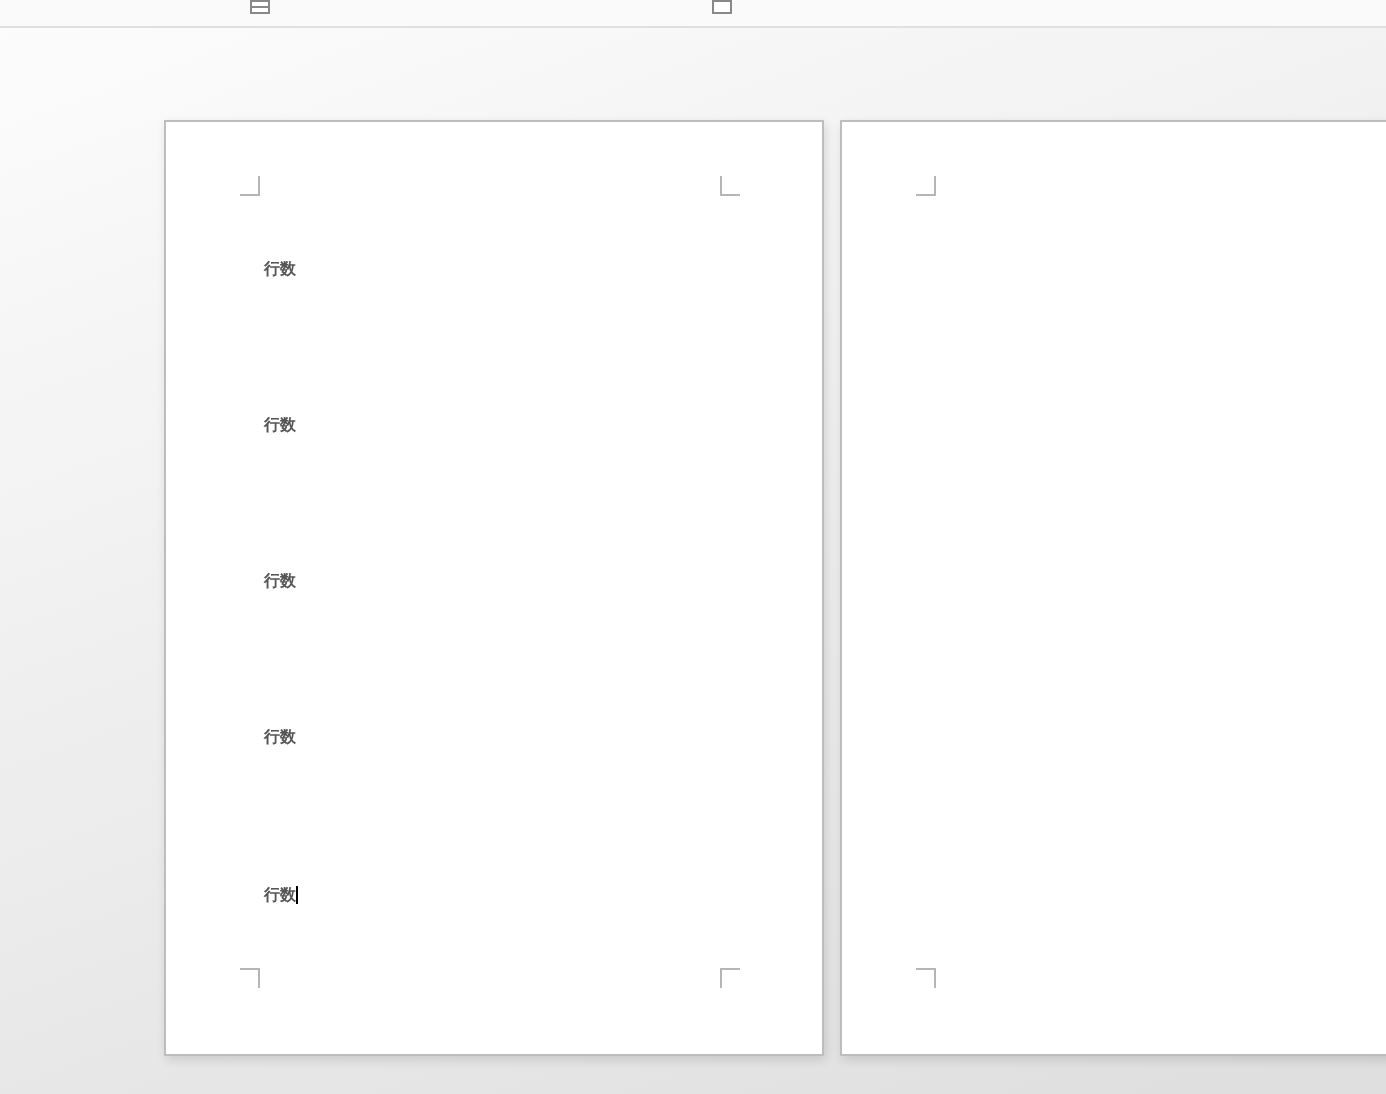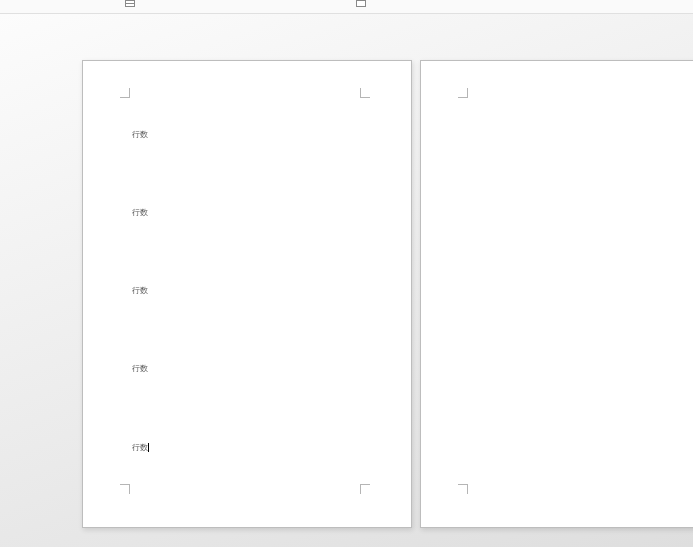--- a/index.html
+++ b/index.html
@@ -99,20 +99,21 @@
     position: absolute;
     left: 49px;
     top: 70px;
   }
   .line {
     font-size: 8px;
     color: #555;
     line-height: 1;
     margin-bottom: 70px;
     white-space: nowrap;
+    font-weight: bold;
   }
   .line:last-child { margin-bottom: 0; }
   .cursor {
     display: inline-block;
     width: 1px;
     height: 9px;
     background: #000;
     vertical-align: text-bottom;
     margin-left: 0;
   }

